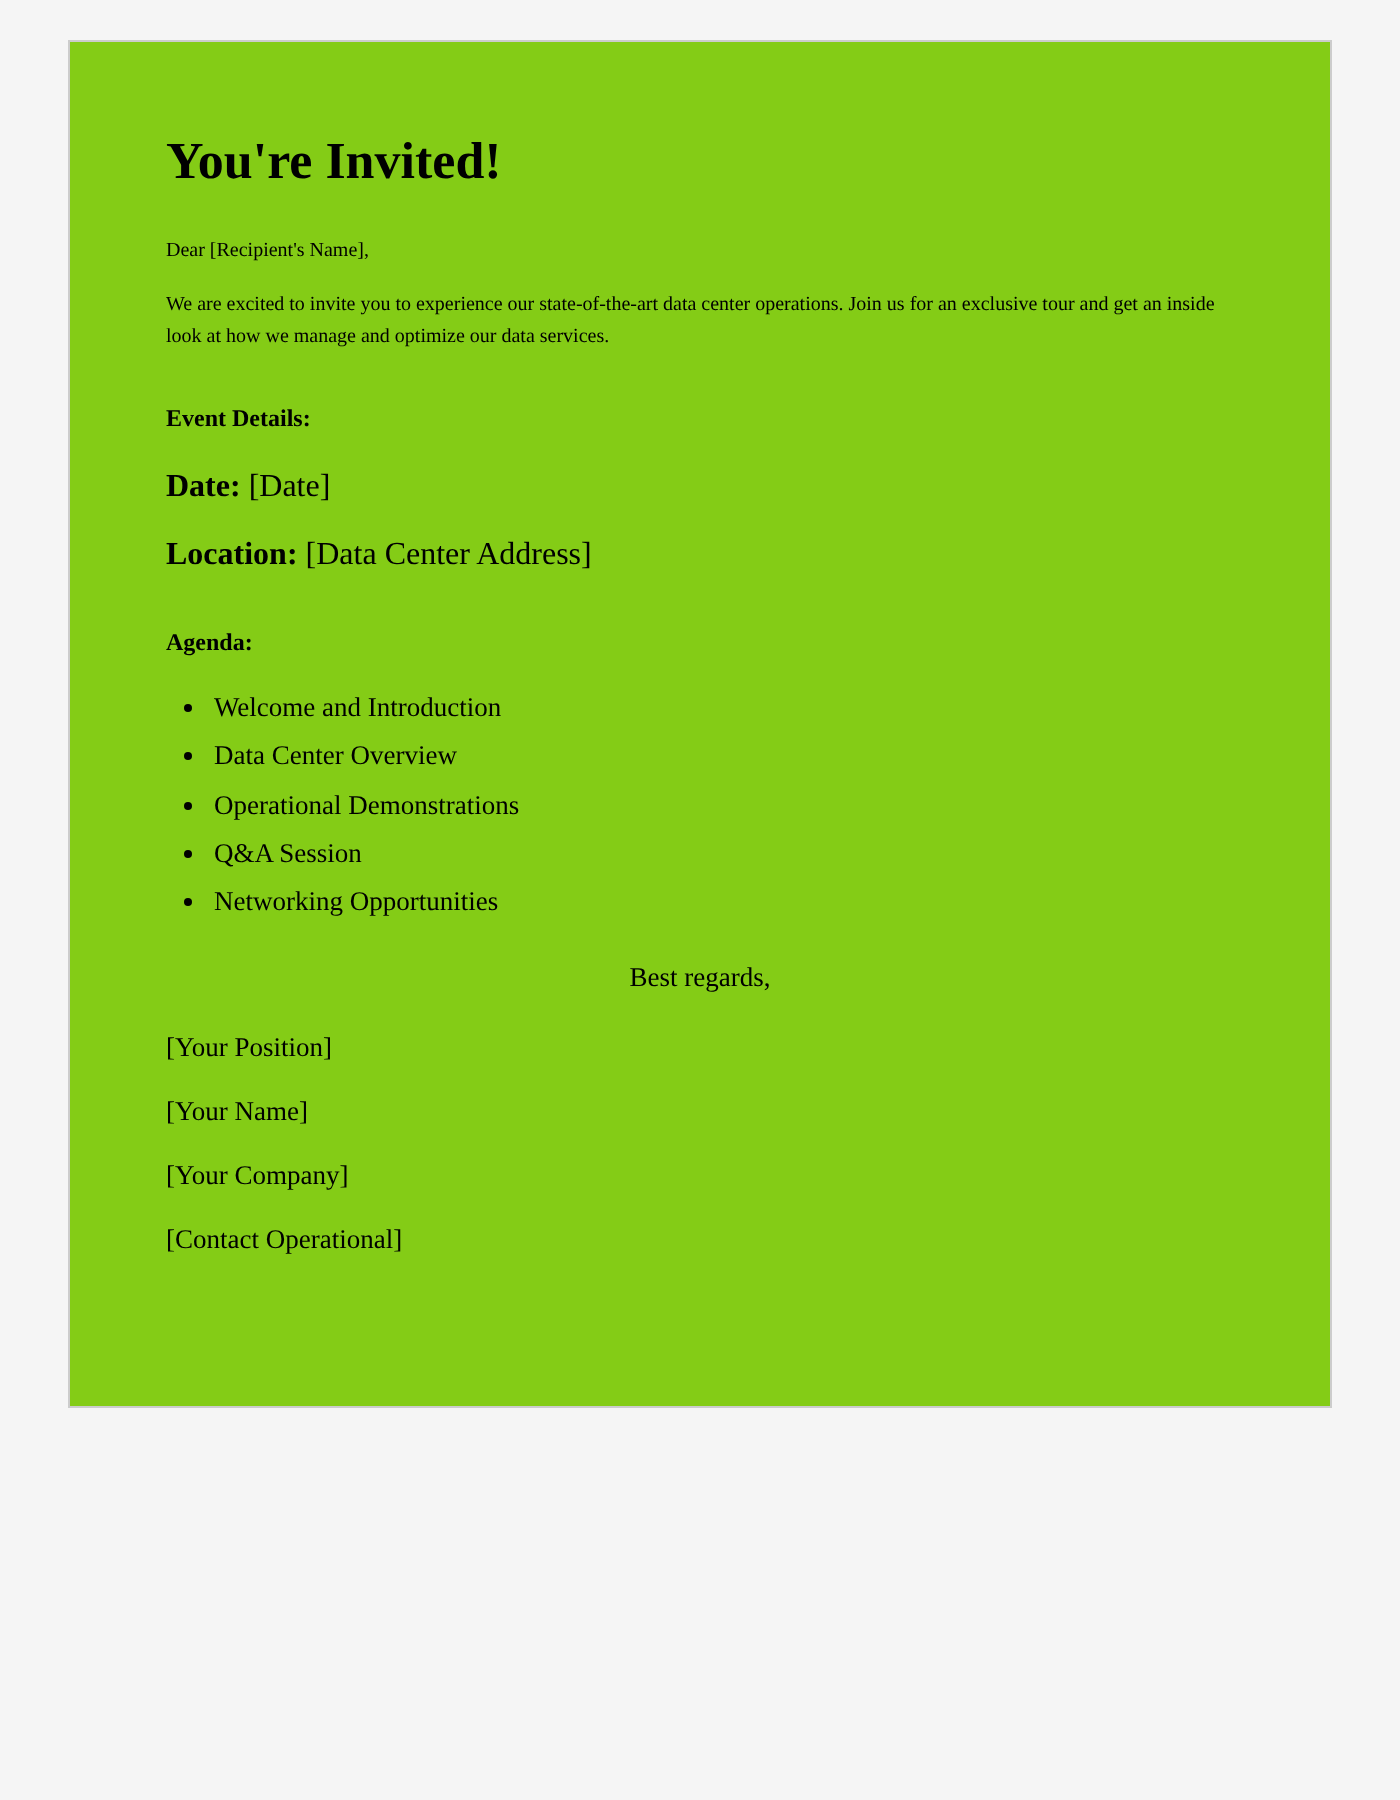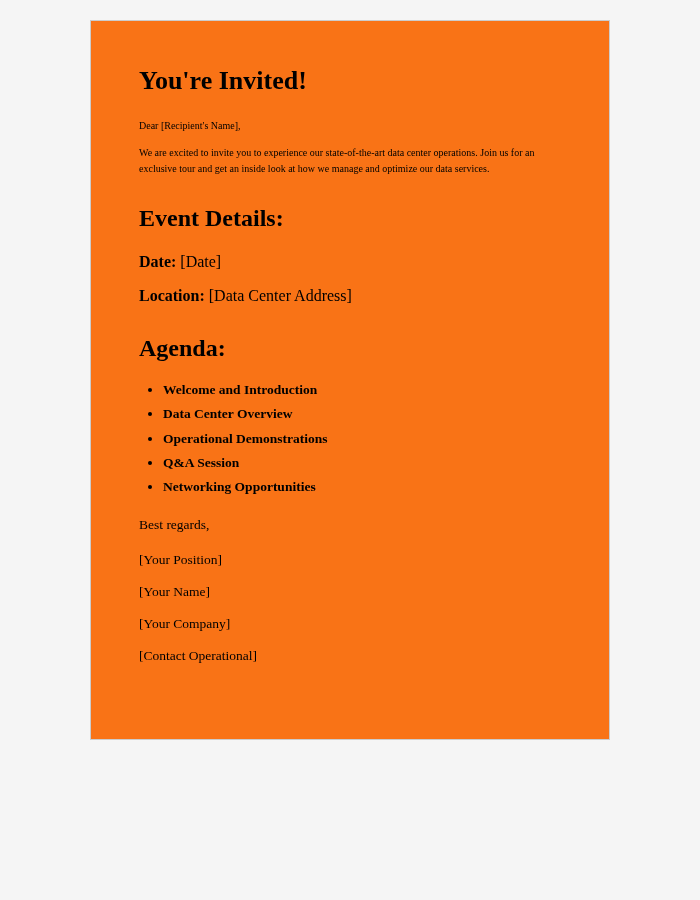--- a/index.html
+++ b/index.html
@@ -21,22 +21,22 @@
       width: 700px;
       min-height: 900px;
       background: #f5f5f5;
       display: flex;
       justify-content: center;
       align-items: flex-start;
       padding: 20px;
     }
 
     .document {
-      width: 520px;
-      background: #f97316;
+      width: 632px;
+      background: #84cc16;
       border: 1px solid #cccccc;
       padding: 40px 48px 60px 48px;
       font-size: 13.5px;
       line-height: 1.5;
       color: #000000;
     }
 
     .title {
       font-size: 26px;
       font-weight: bold;
@@ -49,21 +49,21 @@
       font-size: 10px;
     }
 
     .intro-text {
       margin-bottom: 24px;
       font-size: 10px;
       line-height: 1.55;
     }
 
     .section-heading {
-      font-size: 24px;
+      font-size: 12px;
       font-weight: bold;
       margin-bottom: 14px;
       font-family: Georgia, serif;
     }
 
     .detail-line {
       margin-bottom: 10px;
       font-size: 16px;
     }
 
@@ -73,37 +73,37 @@
 
     .agenda-section {
       margin-top: 4px;
     }
 
     .agenda-list {
       margin-left: 24px;
       margin-bottom: 18px;
       font-size: 13.5px;
       list-style-type: disc;
-      font-weight: bold;
     }
 
     .agenda-list li {
       margin-bottom: 4px;
       line-height: 1.5;
     }
 
     .rsvp-text {
       margin-bottom: 20px;
       font-size: 13.5px;
       line-height: 1.55;
     }
 
     .closing {
       margin-bottom: 14px;
       font-size: 13.5px;
+      text-align: center;
     }
 
     .signature-line {
       margin-bottom: 12px;
       font-size: 13.5px;
     }
 
     .event-details-section {
       margin-bottom: 22px;
     }

